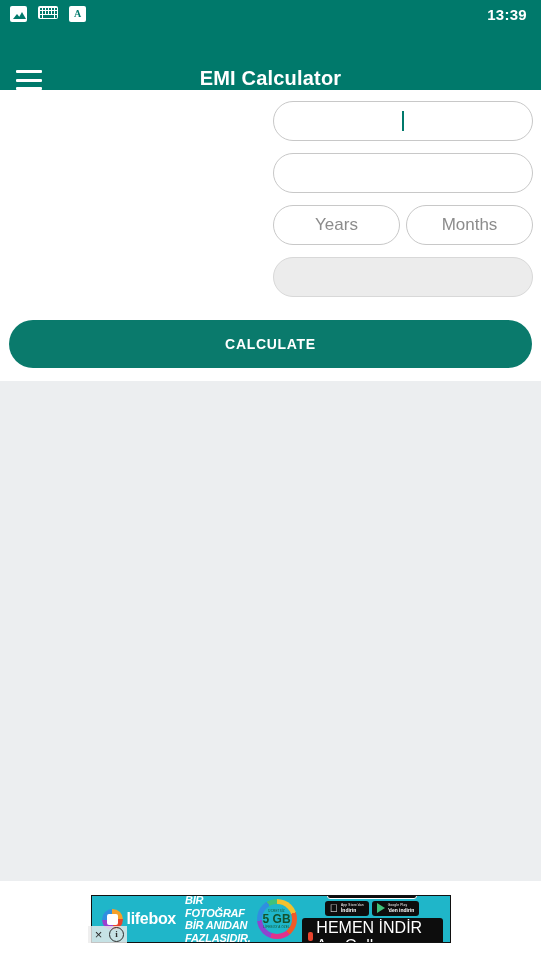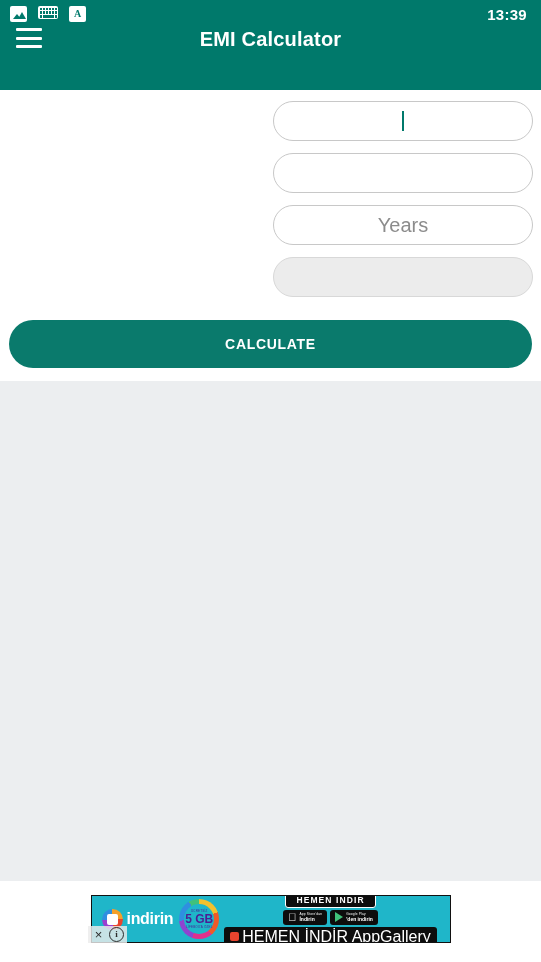--- a/index.html
+++ b/index.html
@@ -92,21 +92,21 @@
     font-size: 15px;
     font-weight: bold;
     letter-spacing: 0.3px;
   }
 
   
   .app-bar {
     height: 62px;
     background: #00796b;
     display: flex;
-    align-items: flex-start;
+    align-items: flex-end;
     position: relative;
   }
   .hamburger {
     width: 26px;
     height: 20px;
     margin-left: 16px;
     display: flex;
     flex-direction: column;
     justify-content: space-between;
     cursor: pointer;
@@ -180,21 +180,21 @@
   .toggle-btn {
     flex: 1;
     height: 40px;
     border: 1px solid #c8c8c8;
     border-radius: 20px;
     background: #ffffff;
     box-sizing: border-box;
     display: flex;
     align-items: center;
     justify-content: center;
-    font-size: 20px;
+    font-size: 17px;
     color: #8c8c8c;
     cursor: pointer;
   }
 
   
   .actions {
     display: flex;
     gap: 20px;
     padding: 3px 9px 13px 9px;
     background: #ffffff;
@@ -292,21 +292,21 @@
   }
   .ad-circle-inner {
     width: 30px;
     height: 30px;
     border-radius: 50%;
     background: #1fb6c9;
     display: flex;
     flex-direction: column;
     align-items: center;
     justify-content: center;
-    color: #4c1d95;
+    color: #14532d;
   }
   .ad-circle-top { font-size: 3px; letter-spacing: 0.2px; }
   .ad-circle-main { font-size: 12px; font-weight: bold; line-height: 12px; }
   .ad-circle-bot { font-size: 3px; letter-spacing: 0.2px; }
   .ad-right {
     margin-left: 5px;
     margin-right: 7px;
     display: flex;
     flex-direction: column;
     gap: 2px;
@@ -448,20 +448,21 @@
 
   <div class="form-row">
     <div class="form-label"></div>
     <div class="field"></div>
   </div>
 
   <div class="form-row">
     <div class="form-label"></div>
     <div class="toggle-row">
       <div class="toggle-btn">Years</div>
+      <div class="toggle-btn">Months</div>
     </div>
   </div>
 
   <div class="form-row">
     <div class="form-label"></div>
     <div class="field readonly"></div>
   </div>
 
 </div>
 
@@ -470,23 +471,28 @@
 </div>
 
 <div class="content-area"></div>
 
 <div class="ad-spacer"></div>
 <div class="ad-outer">
   <div class="ad-banner">
 
     <div class="ad-logo">
       <span class="ad-logo-mark"></span>
-      <span class="ad-logo-text">indirin</span>
+      <span class="ad-logo-text">lifebox</span>
     </div>
 
+    <div class="ad-headline">
+      <div>BİR FOTOĞRAF</div>
+      <div>BİR ANIDAN</div>
+      <div>FAZLASIDIR.</div>
+    </div>
 
     <div class="ad-circle">
       <div class="ad-circle-inner">
         <span class="ad-circle-top">ÜCRETSİZ</span>
         <span class="ad-circle-main">5 GB</span>
         <span class="ad-circle-bot">LİFEBOX'A ÖZEL</span>
       </div>
     </div>
 
     <div class="ad-right">

